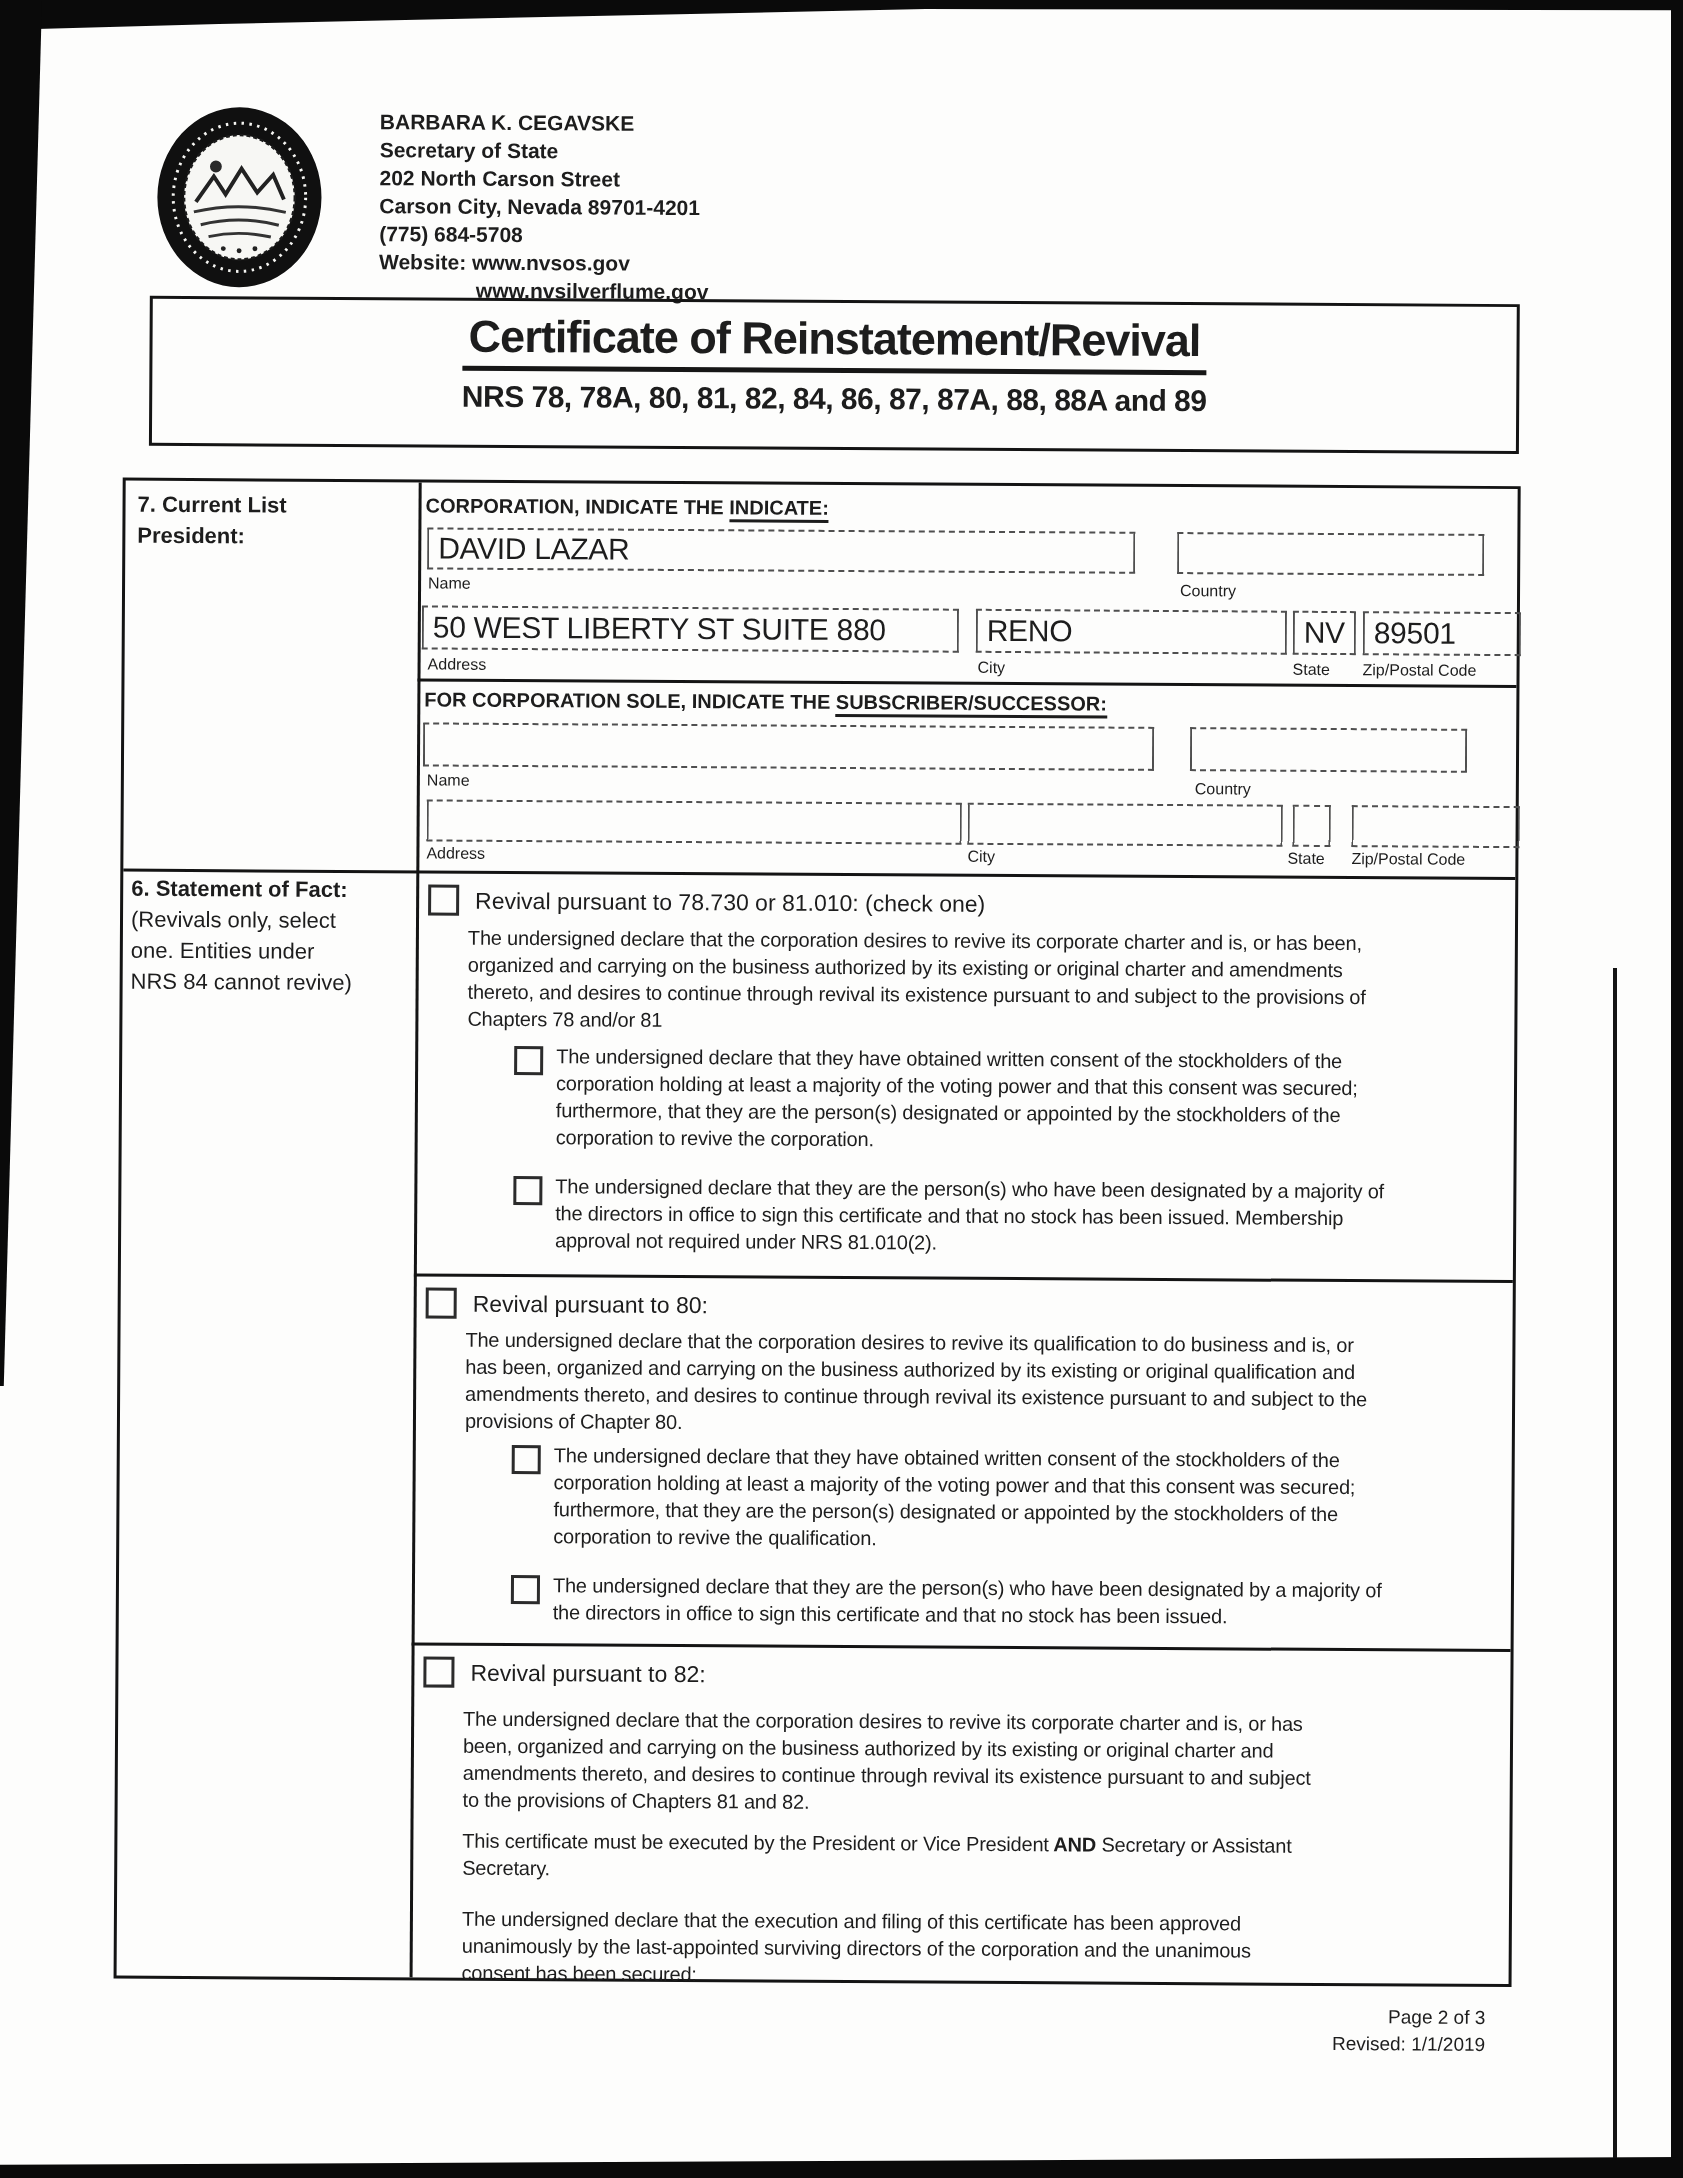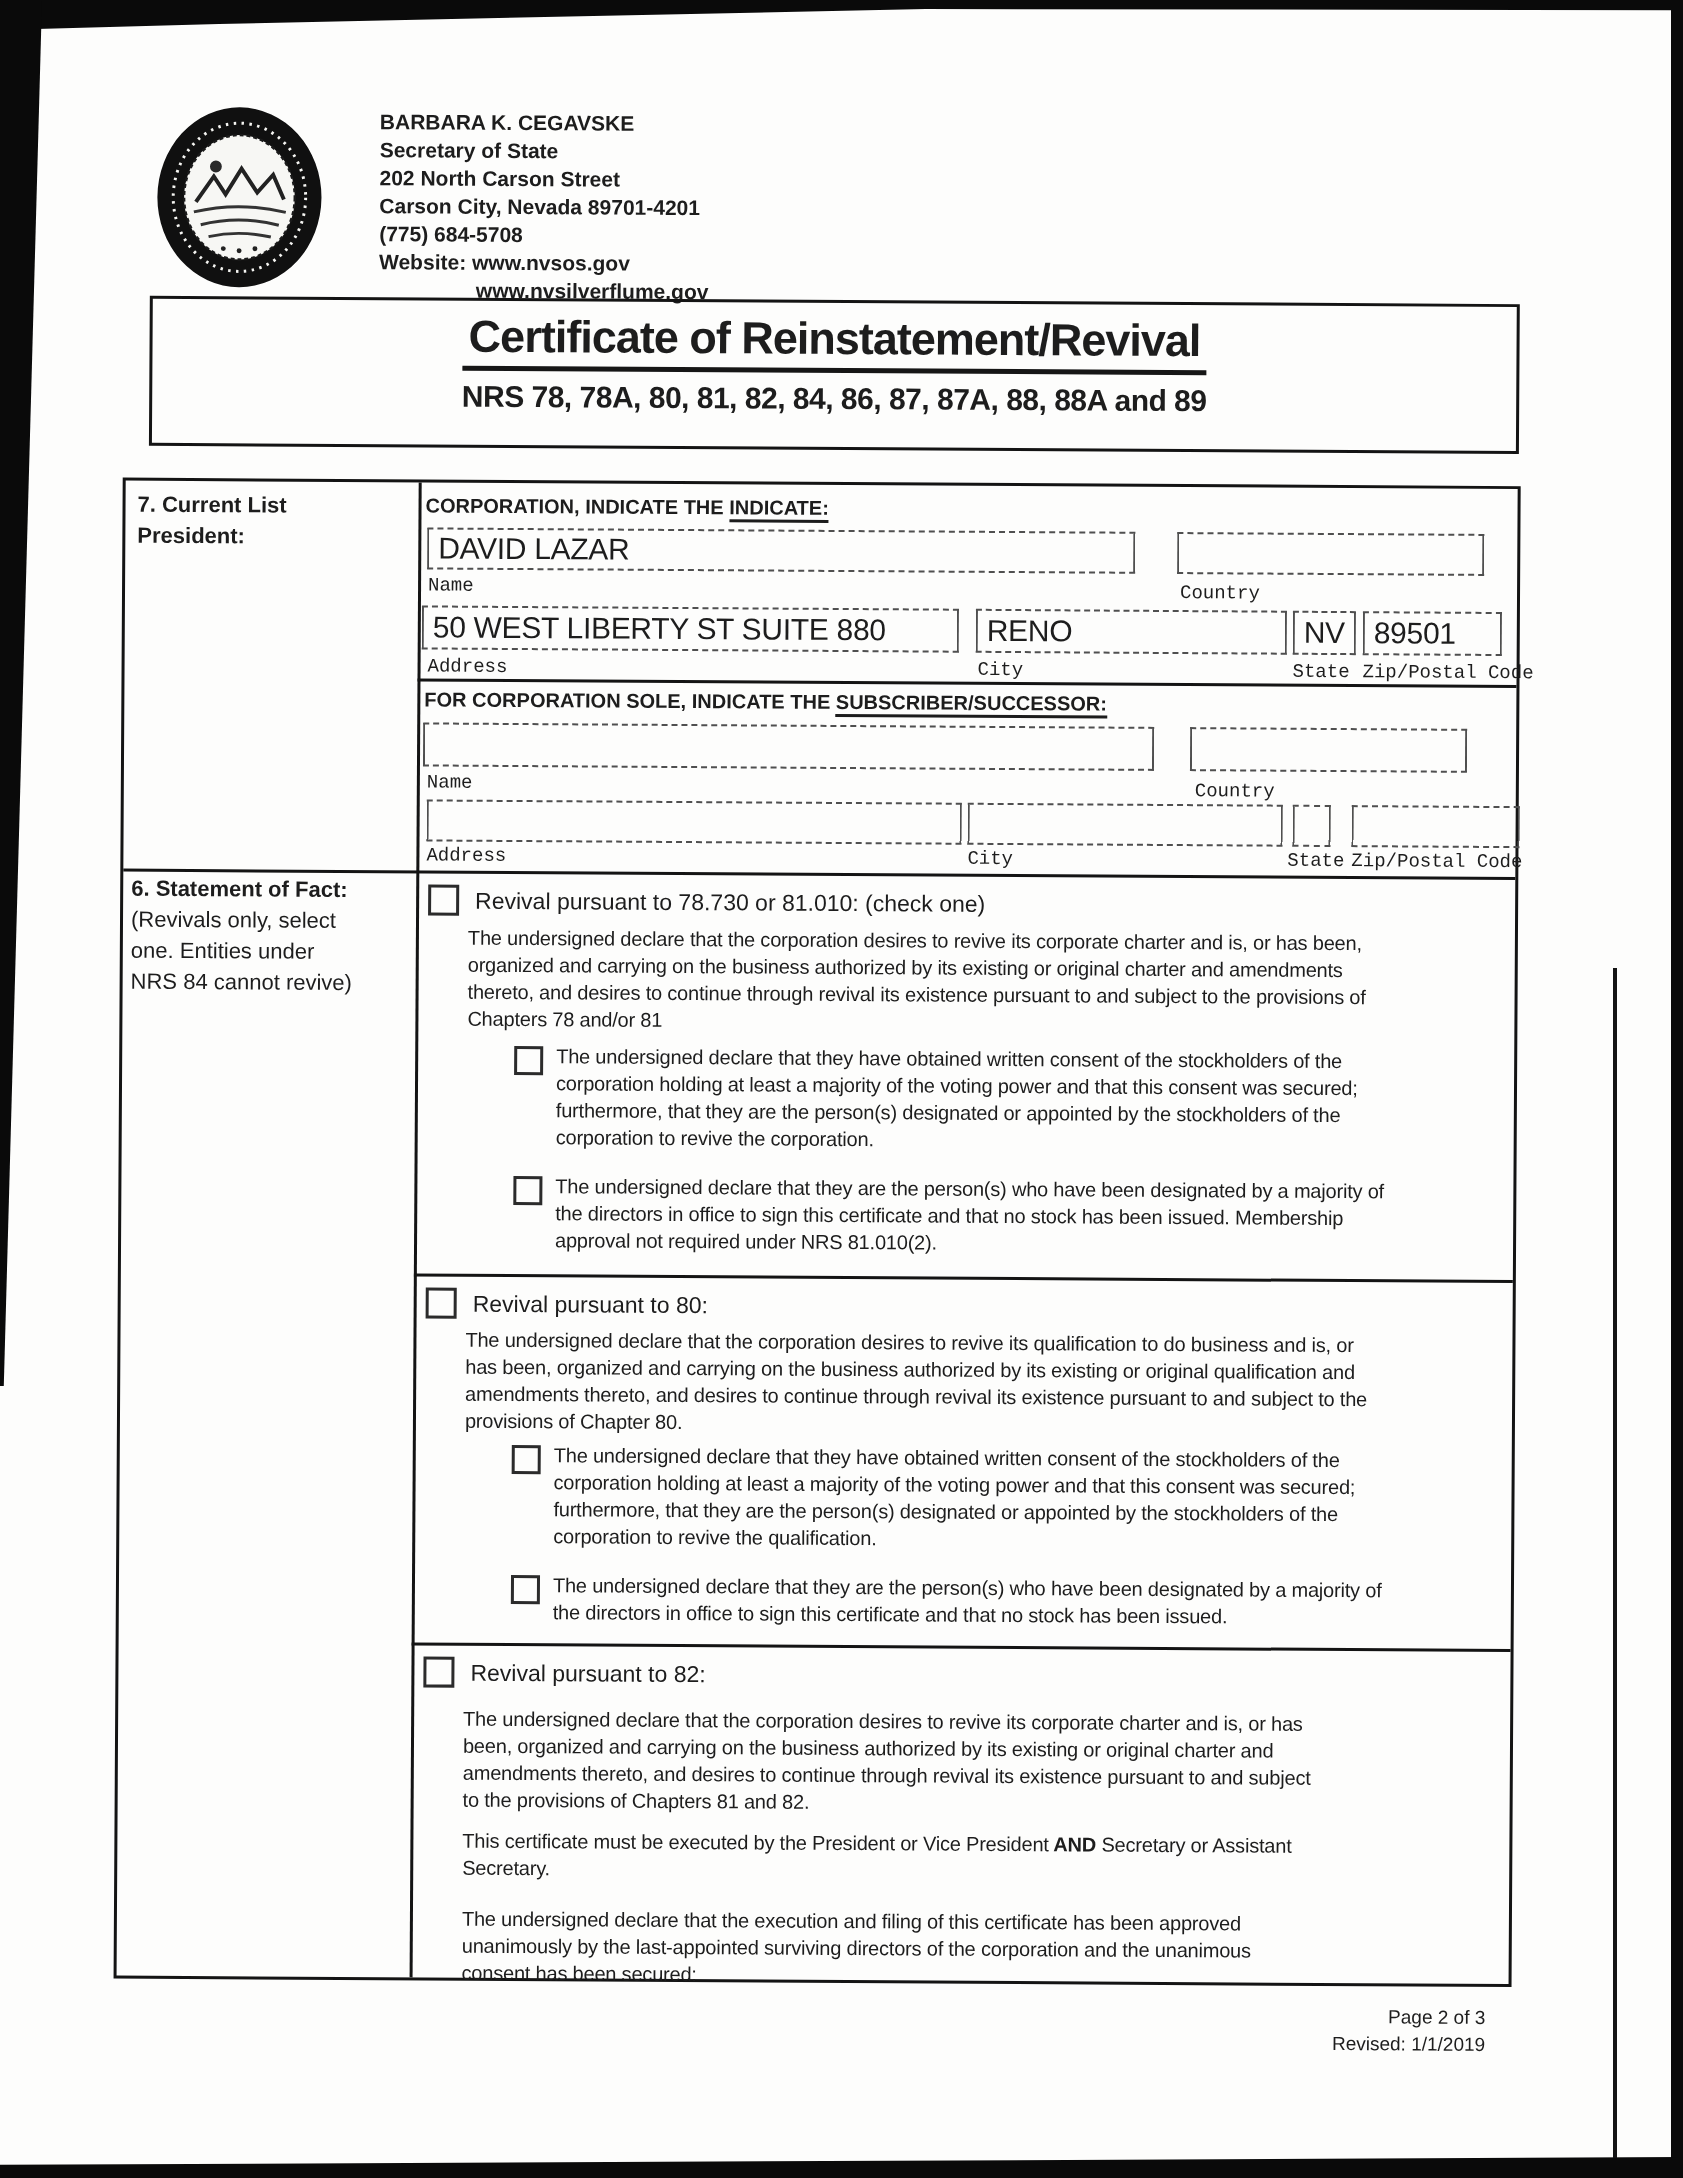--- a/index.html
+++ b/index.html
@@ -49,21 +49,21 @@
   .side-label { font-size:22px; line-height:31px; }
   .side-label b { display:block; }
   .pre { white-space: pre-line; }
 
   .cell-heading { font-size:20px; font-weight:bold; white-space:nowrap; }
   .cell-heading .u { border-bottom:3px solid #1c1c1c; padding-bottom:1px; }
 
   .field { border:2px solid #4f4f4f; border-top-style:dashed; border-bottom-style:dashed;
     box-sizing:border-box; display:flex; align-items:center; padding-left:9px;
     font-size:30px; letter-spacing:-0.3px; white-space:nowrap; overflow:hidden; background:transparent; }
-  .flabel { font-size:19px; white-space:nowrap;font-family:Liberation Mono, monospace; }
+  .flabel { font-size:16px; white-space:nowrap; }
 
   .cb { box-sizing:border-box; border:3px solid #2b2b2b; background:transparent; }
   .cb-main { width:31px; height:31px; }
   .cb-sub { width:29px; height:29px; }
 
   .stmt-title { font-size:23px; white-space:nowrap; }
   .body-text { font-size:20px; line-height:27px; letter-spacing:-0.2px; }
 
   .footer { left:990px; top:2000px; width:501px; text-align:right;
     font-size:19px; line-height:27px; }
@@ -120,21 +120,21 @@
       <div class="abs cell-heading" style="left:300px; top:12px;">
         <span>CORPORATION, INDICATE THE </span><span class="u">INDICATE:</span>
       </div>
       <div class="abs field" style="left:302px; top:45px; width:708px; height:42px;">DAVID LAZAR</div>
       <div class="abs field" style="left:1052px; top:45px; width:307px; height:42px;"></div>
       <div class="abs flabel" style="left:303px; top:92px;">Name</div>
       <div class="abs flabel" style="left:1055px; top:95px;">Country</div>
       <div class="abs field" style="left:297px; top:123px; width:537px; height:44px;">50 WEST LIBERTY ST SUITE 880</div>
       <div class="abs field" style="left:851px; top:123px; width:311px; height:44px;">RENO</div>
       <div class="abs field" style="left:1168px; top:123px; width:63px; height:44px;">NV</div>
-      <div class="abs field" style="left:1238px; top:123px; width:139px; height:44px;">89501</div>
+      <div class="abs field" style="left:1238px; top:123px; width:158px; height:44px;">89501</div>
       <div class="abs flabel" style="left:303px; top:173px;">Address</div>
       <div class="abs flabel" style="left:853px; top:173px;">City</div>
       <div class="abs flabel" style="left:1168px; top:173px;">State</div>
       <div class="abs flabel" style="left:1238px; top:173px;">Zip/Postal Code</div>
 
       <div class="abs hrule" style="left:293px; top:196px; right:0;"></div>
 
       <div class="abs cell-heading" style="left:300px; top:206px;">
         <span>FOR CORPORATION SOLE, INDICATE THE </span><span class="u">SUBSCRIBER/SUCCESSOR:</span>
       </div>

